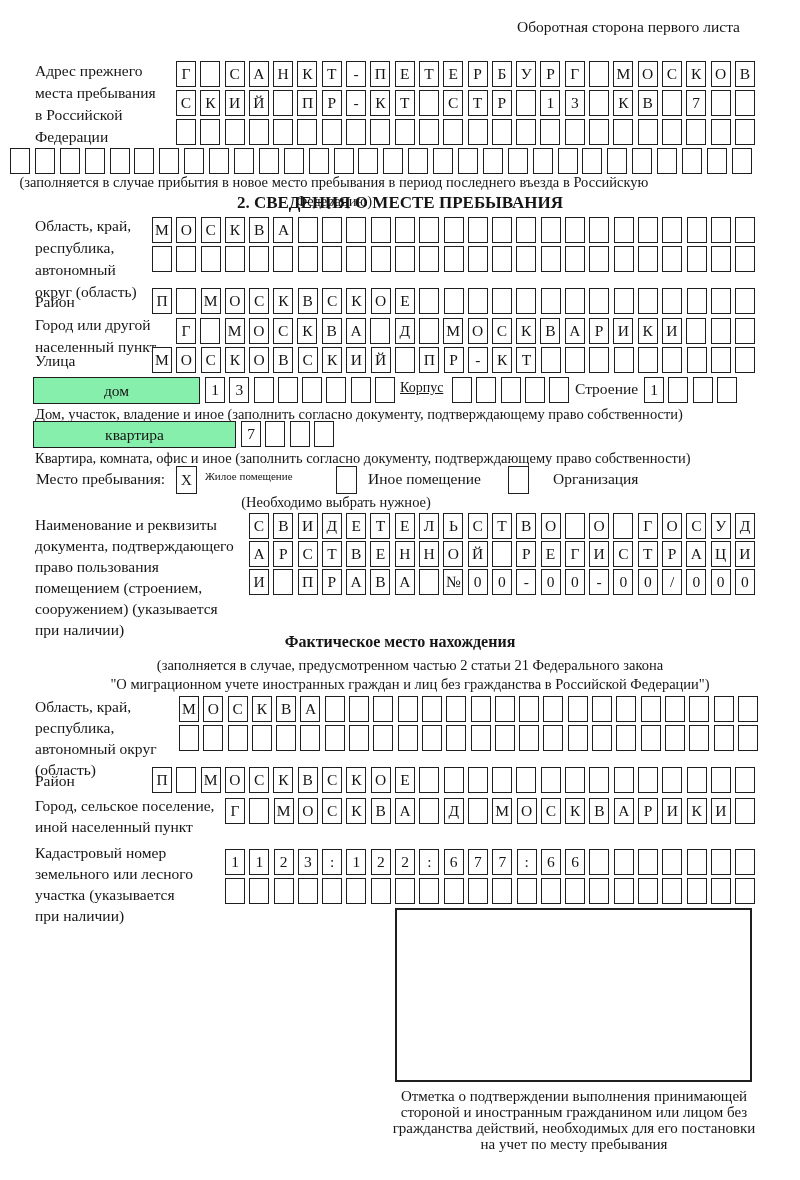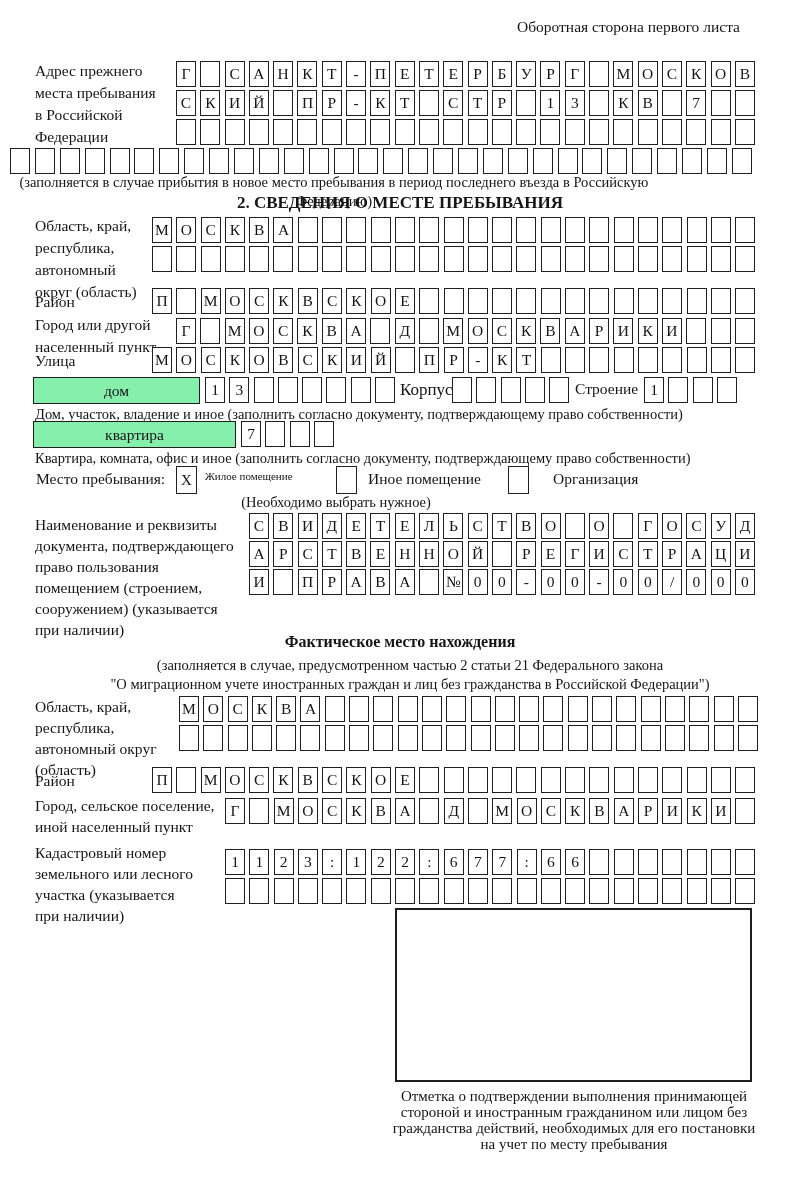--- a/index.html
+++ b/index.html
@@ -306,21 +306,21 @@
   <div class="cells" style="left:205px;top:377px;">
       <span class="cell">1</span>
       <span class="cell">3</span>
       <span class="cell"></span>
       <span class="cell"></span>
       <span class="cell"></span>
       <span class="cell"></span>
       <span class="cell"></span>
       <span class="cell"></span>
     </div>
-  <div class="abs" style="left:400px;top:380px;font-size:17px;">Корпус</div>
+  <div class="abs" style="left:400px;top:380px;font-size:14px;text-decoration:underline;">Корпус</div>
   <div class="cells" style="left:452px;top:377px;">
       <span class="cell"></span>
       <span class="cell"></span>
       <span class="cell"></span>
       <span class="cell"></span>
       <span class="cell"></span>
     </div>
   <div class="abs" style="left:575px;top:380px;font-size:15.5px;">Строение</div>
   <div class="cells" style="left:644px;top:377px;">
       <span class="cell">1</span>

